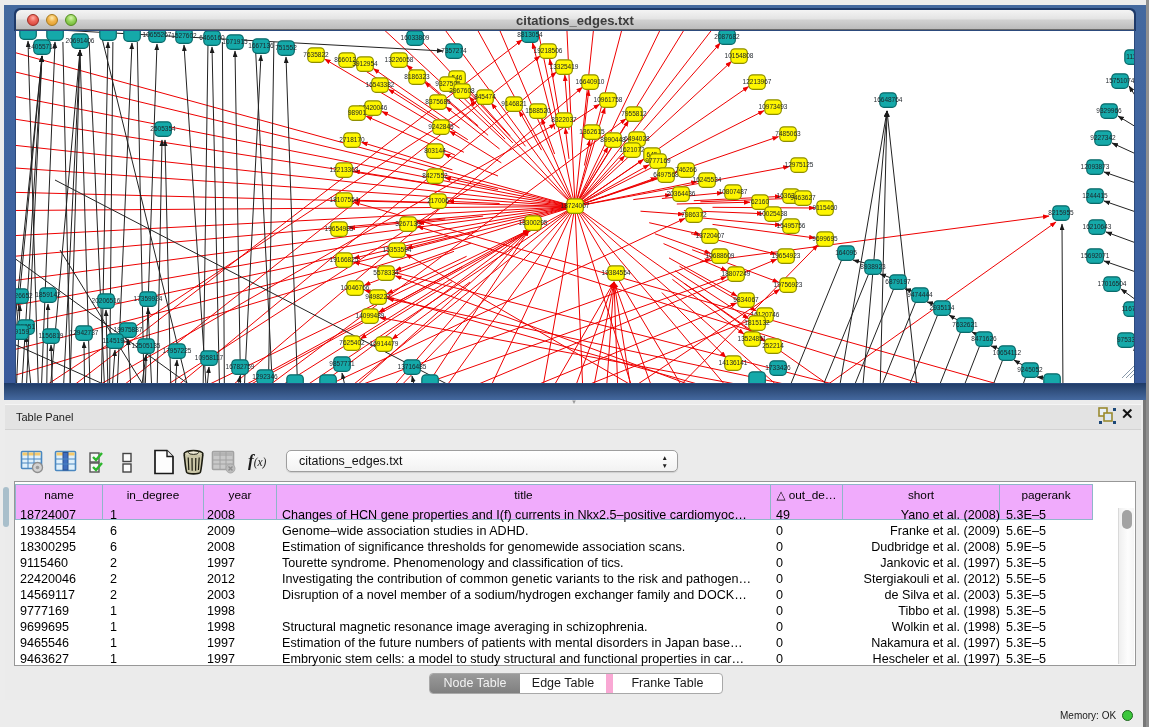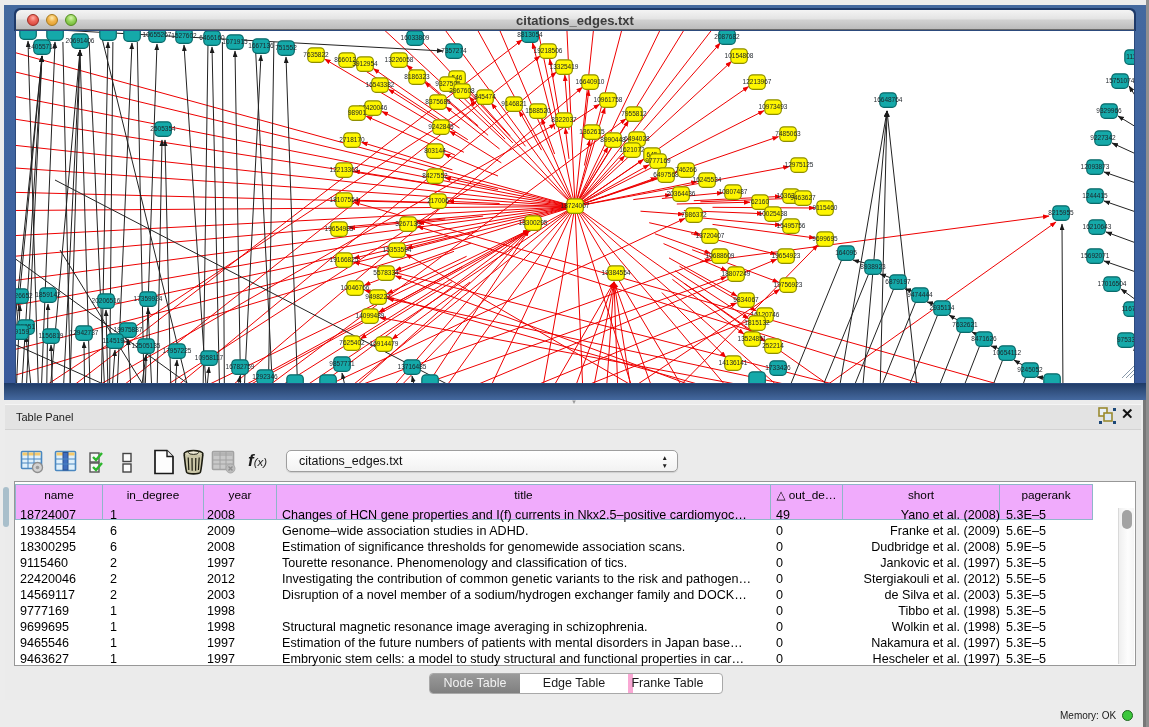--- a/index.html
+++ b/index.html
@@ -53,21 +53,21 @@
 .c5{left:762px;width:66px}
 .c6{left:830px;width:156px;text-align:right}
 .c7{left:992px;width:90px}
 #sbar{position:absolute;left:1118px;top:508px;width:16px;height:156px;
  background:linear-gradient(90deg,#efefef,#fdfdfd 60%,#f5f5f5);border-left:1px solid #d9d9d9}
 #sthumb{position:absolute;left:3px;top:2px;width:10px;height:19px;background:#a3a3a3;border-radius:5px}
 #tabs{position:absolute;left:429px;top:673px;width:294px;height:21px;border:1px solid #a8a8a8;
  border-radius:4px;background:#fff;font-size:12.5px}
 #tabs span{position:absolute;top:0;height:19px;line-height:19px;text-align:center;color:#1a1a1a}
 #tab1{left:0;width:90px;background:linear-gradient(180deg,#9a9a9a,#7f7f7f);color:#f2f2f2 !important;border-radius:3px 0 0 3px}
-#tab2{left:90px;width:113px;border-right:5px solid #f9a8d4}
+#tab2{left:90px;width:93px;border-right:7px solid #f9a8d4}
 #tab3{left:183px;width:109px}
 #status{position:absolute;left:1060px;top:710px;font-size:10px;color:#1a1a1a}
 #memdot{position:absolute;left:1122px;top:710px;width:11px;height:11px;border-radius:50%;
  background:#3cc73c;border:1.5px solid #1d661d}
 .icon{position:absolute;top:454px}
 </style></head>
 <body>
 <div id="frame"></div>
 <div id="frameb"></div>
 <div id="tbback"></div>
@@ -651,21 +651,21 @@
 <svg class="icon" style="left:211px;top:450px" width="26" height="24" viewBox="0 0 26 24">
  <rect x="1.5" y="1.5" width="21" height="18" rx="1" fill="#c9c9c9" stroke="#a2a2a2" stroke-width="1.6"></rect>
  <rect x="2.5" y="2.5" width="19" height="3.5" fill="#b4b4b4"></rect>
  <line x1="9" y1="2" x2="9" y2="19" stroke="#a2a2a2"></line>
     <line x1="15" y1="2" x2="15" y2="19" stroke="#a2a2a2"></line>
  <line x1="2" y1="10" x2="22" y2="10" stroke="#a2a2a2"></line>
     <line x1="2" y1="14" x2="22" y2="14" stroke="#a2a2a2"></line>
  <circle cx="19.5" cy="18.5" r="4.5" fill="#bdbdbd" stroke="#a8a8a8"></circle>
  <path d="M17.5,16.5 l4,4 M21.5,16.5 l-4,4" stroke="#8f8f8f" stroke-width="1.4"></path>
 </svg>
-<div class="icon" style="left:248px;top:451px;font-size:17px;color:#1a1a1a;font-style:italic;font-family:Liberation Sans, sans-serif"><b>f</b><span style="font-size:11.5px">(x)</span></div>
+<div class="icon" style="left:248px;top:451px;font-size:17px;color:#1a1a1a;font-style:italic;font-family:Liberation Serif, serif"><b>f</b><span style="font-size:11.5px">(x)</span></div>
 
 <svg id="floaticon" viewBox="0 0 20 19">
  <rect x="1" y="1" width="8" height="8" fill="#e9f1fa" stroke="#9a8a30" stroke-width="1.6"></rect>
  <rect x="6" y="6" width="8" height="8" fill="#dbe9f8" stroke="#9a8a30" stroke-width="1.6"></rect>
  <rect x="15" y="1" width="3" height="3" fill="#1c4878"></rect>
  <rect x="1" y="14" width="3" height="3" fill="#1c4878"></rect>
  <rect x="15" y="14" width="3" height="3" fill="#1c4878"></rect>
 </svg>
 <div id="closex">✕</div>
 <div id="dropdown">
@@ -708,21 +708,21 @@
       <span class="c3">2008</span>
       <span class="c4">Estimation of significance thresholds for genomewide association scans.</span>
       <span class="c5">0</span>
       <span class="c6">Dudbridge et al. (2008)</span>
       <span class="c7">5.9E–5</span>
     </div>
 <div class="tr" style="top:48px">
       <span class="c1">9115460</span>
       <span class="c2">2</span>
       <span class="c3">1997</span>
-      <span class="c4">Tourette resonance. Phenomenology and classification of tics.</span>
+      <span class="c4">Tourette syndrome. Phenomenology and classification of tics.</span>
       <span class="c5">0</span>
       <span class="c6">Jankovic et al. (1997)</span>
       <span class="c7">5.3E–5</span>
     </div>
 <div class="tr" style="top:64px">
       <span class="c1">22420046</span>
       <span class="c2">2</span>
       <span class="c3">2012</span>
       <span class="c4">Investigating the contribution of common genetic variants to the risk and pathogen…</span>
       <span class="c5">0</span>

